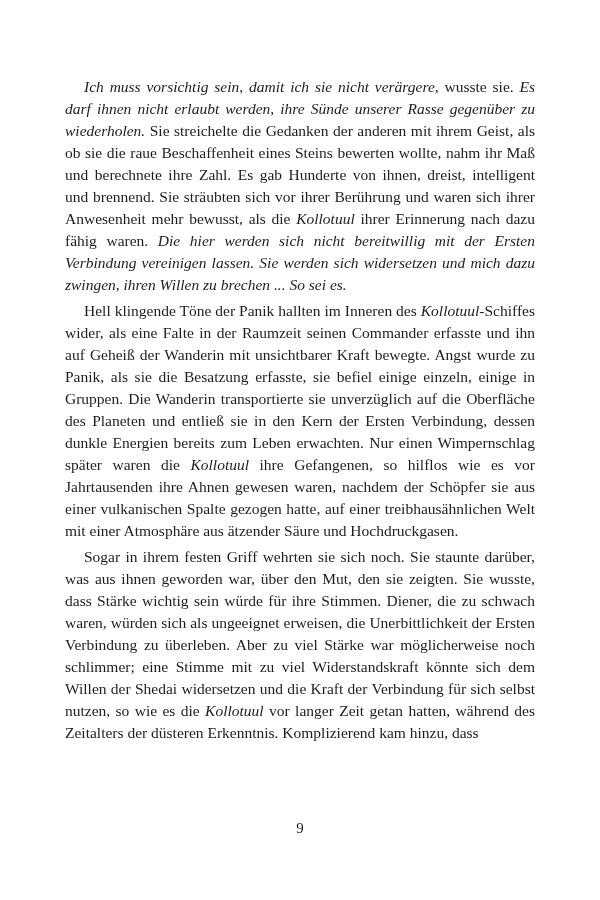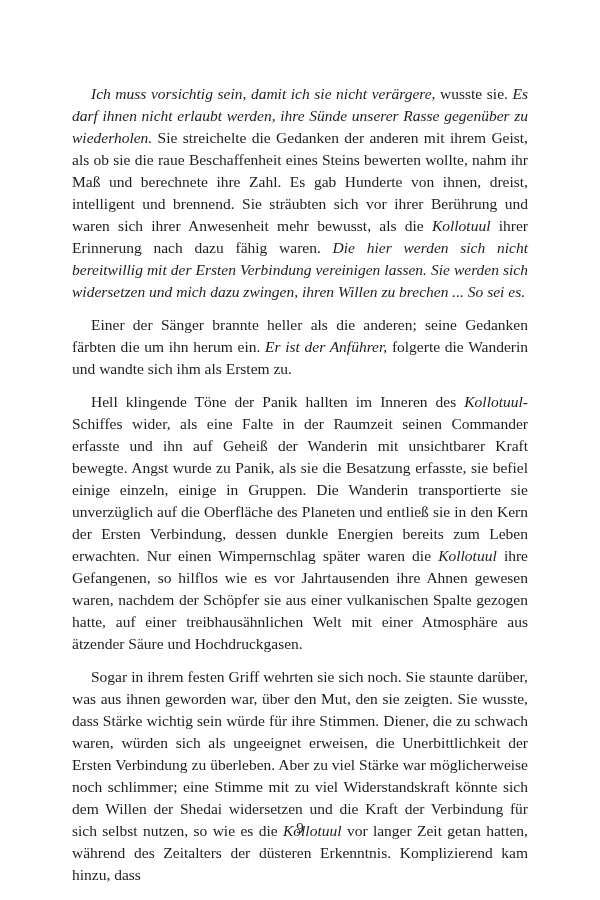--- a/index.html
+++ b/index.html
@@ -23,21 +23,21 @@
     left: 61px;
     top: 72px;
     width: 478px;
     font-size: 15.5px;
     line-height: 22px;
     text-align: justify;
     hyphens: auto;
     -webkit-hyphens: auto;
   }
   .page-text p.para {
-    margin: 11px;
+    margin: 4px;
     padding: 0;
     text-indent: 19px;
   }
   .page-text .it {
     font-style: italic;
   }
   .page-number {
     position: absolute;
     left: 0;
     top: 820px;
@@ -46,18 +46,17 @@
     font-size: 15px;
     color: #1d1d1d;
   }
 </style>
 </head>
 <body>
 
 <div class="book-page">
   <div class="page-text">
       <p class="para"><span class="it">Ich muss vorsichtig sein, damit ich sie nicht verärgere,</span><span> wusste sie. </span><span class="it">Es darf ihnen nicht erlaubt werden, ihre Sünde unserer Rasse gegenüber zu wiederholen.</span><span> Sie streichelte die Gedanken der anderen mit ihrem Geist, als ob sie die raue Beschaffenheit eines Steins bewerten wollte, nahm ihr Maß und berechnete ihre Zahl. Es gab Hunderte von ihnen, dreist, intelligent und brennend. Sie sträubten sich vor ihrer Berührung und waren sich ihrer Anwesenheit mehr bewusst, als die </span><span class="it">Kollotuul</span><span> ihrer Erinnerung nach dazu fähig waren. </span><span class="it">Die hier werden sich nicht bereitwillig mit der Ersten Verbindung vereinigen lassen. Sie werden sich widersetzen und mich dazu zwingen, ihren Willen zu brechen ... So sei es.</span></p>
-      <p class="para"><span>Einer der Sänger brannte heller als die anderen; seine Gedanken färbten die um ihn herum ein. </span><span class="it">Er ist der Anführer,</span><span> folgerte die Wanderin und wandte sich ihm als Erstem zu.</span></p>
       <p class="para"><span>Hell klingende Töne der Panik hallten im Inneren des </span><span class="it">Kollotuul</span><span>-Schiffes wider, als eine Falte in der Raumzeit seinen Commander erfasste und ihn auf Geheiß der Wanderin mit unsichtbarer Kraft bewegte. Angst wurde zu Panik, als sie die Besatzung erfasste, sie befiel einige einzeln, einige in Gruppen. Die Wanderin transportierte sie unverzüglich auf die Oberfläche des Planeten und entließ sie in den Kern der Ersten Verbindung, dessen dunkle Energien bereits zum Leben erwachten. Nur einen Wimpernschlag später waren die </span><span class="it">Kollotuul</span><span> ihre Gefangenen, so hilflos wie es vor Jahrtausenden ihre Ahnen gewesen waren, nachdem der Schöpfer sie aus einer vulkanischen Spalte gezogen hatte, auf einer treibhausähnlichen Welt mit einer Atmosphäre aus ätzender Säure und Hochdruckgasen.</span></p>
       <p class="para"><span>Sogar in ihrem festen Griff wehrten sie sich noch. Sie staunte darüber, was aus ihnen geworden war, über den Mut, den sie zeigten. Sie wusste, dass Stärke wichtig sein würde für ihre Stimmen. Diener, die zu schwach waren, würden sich als ungeeignet erweisen, die Unerbittlichkeit der Ersten Verbindung zu überleben. Aber zu viel Stärke war möglicherweise noch schlimmer; eine Stimme mit zu viel Widerstandskraft könnte sich dem Willen der Shedai widersetzen und die Kraft der Verbindung für sich selbst nutzen, so wie es die </span><span class="it">Kollotuul</span><span> vor langer Zeit getan hatten, während des Zeitalters der düsteren Erkenntnis. Komplizierend kam hinzu, dass</span></p>
     </div>
   <div class="page-number">9</div>
 </div>
 
 </body></html>

